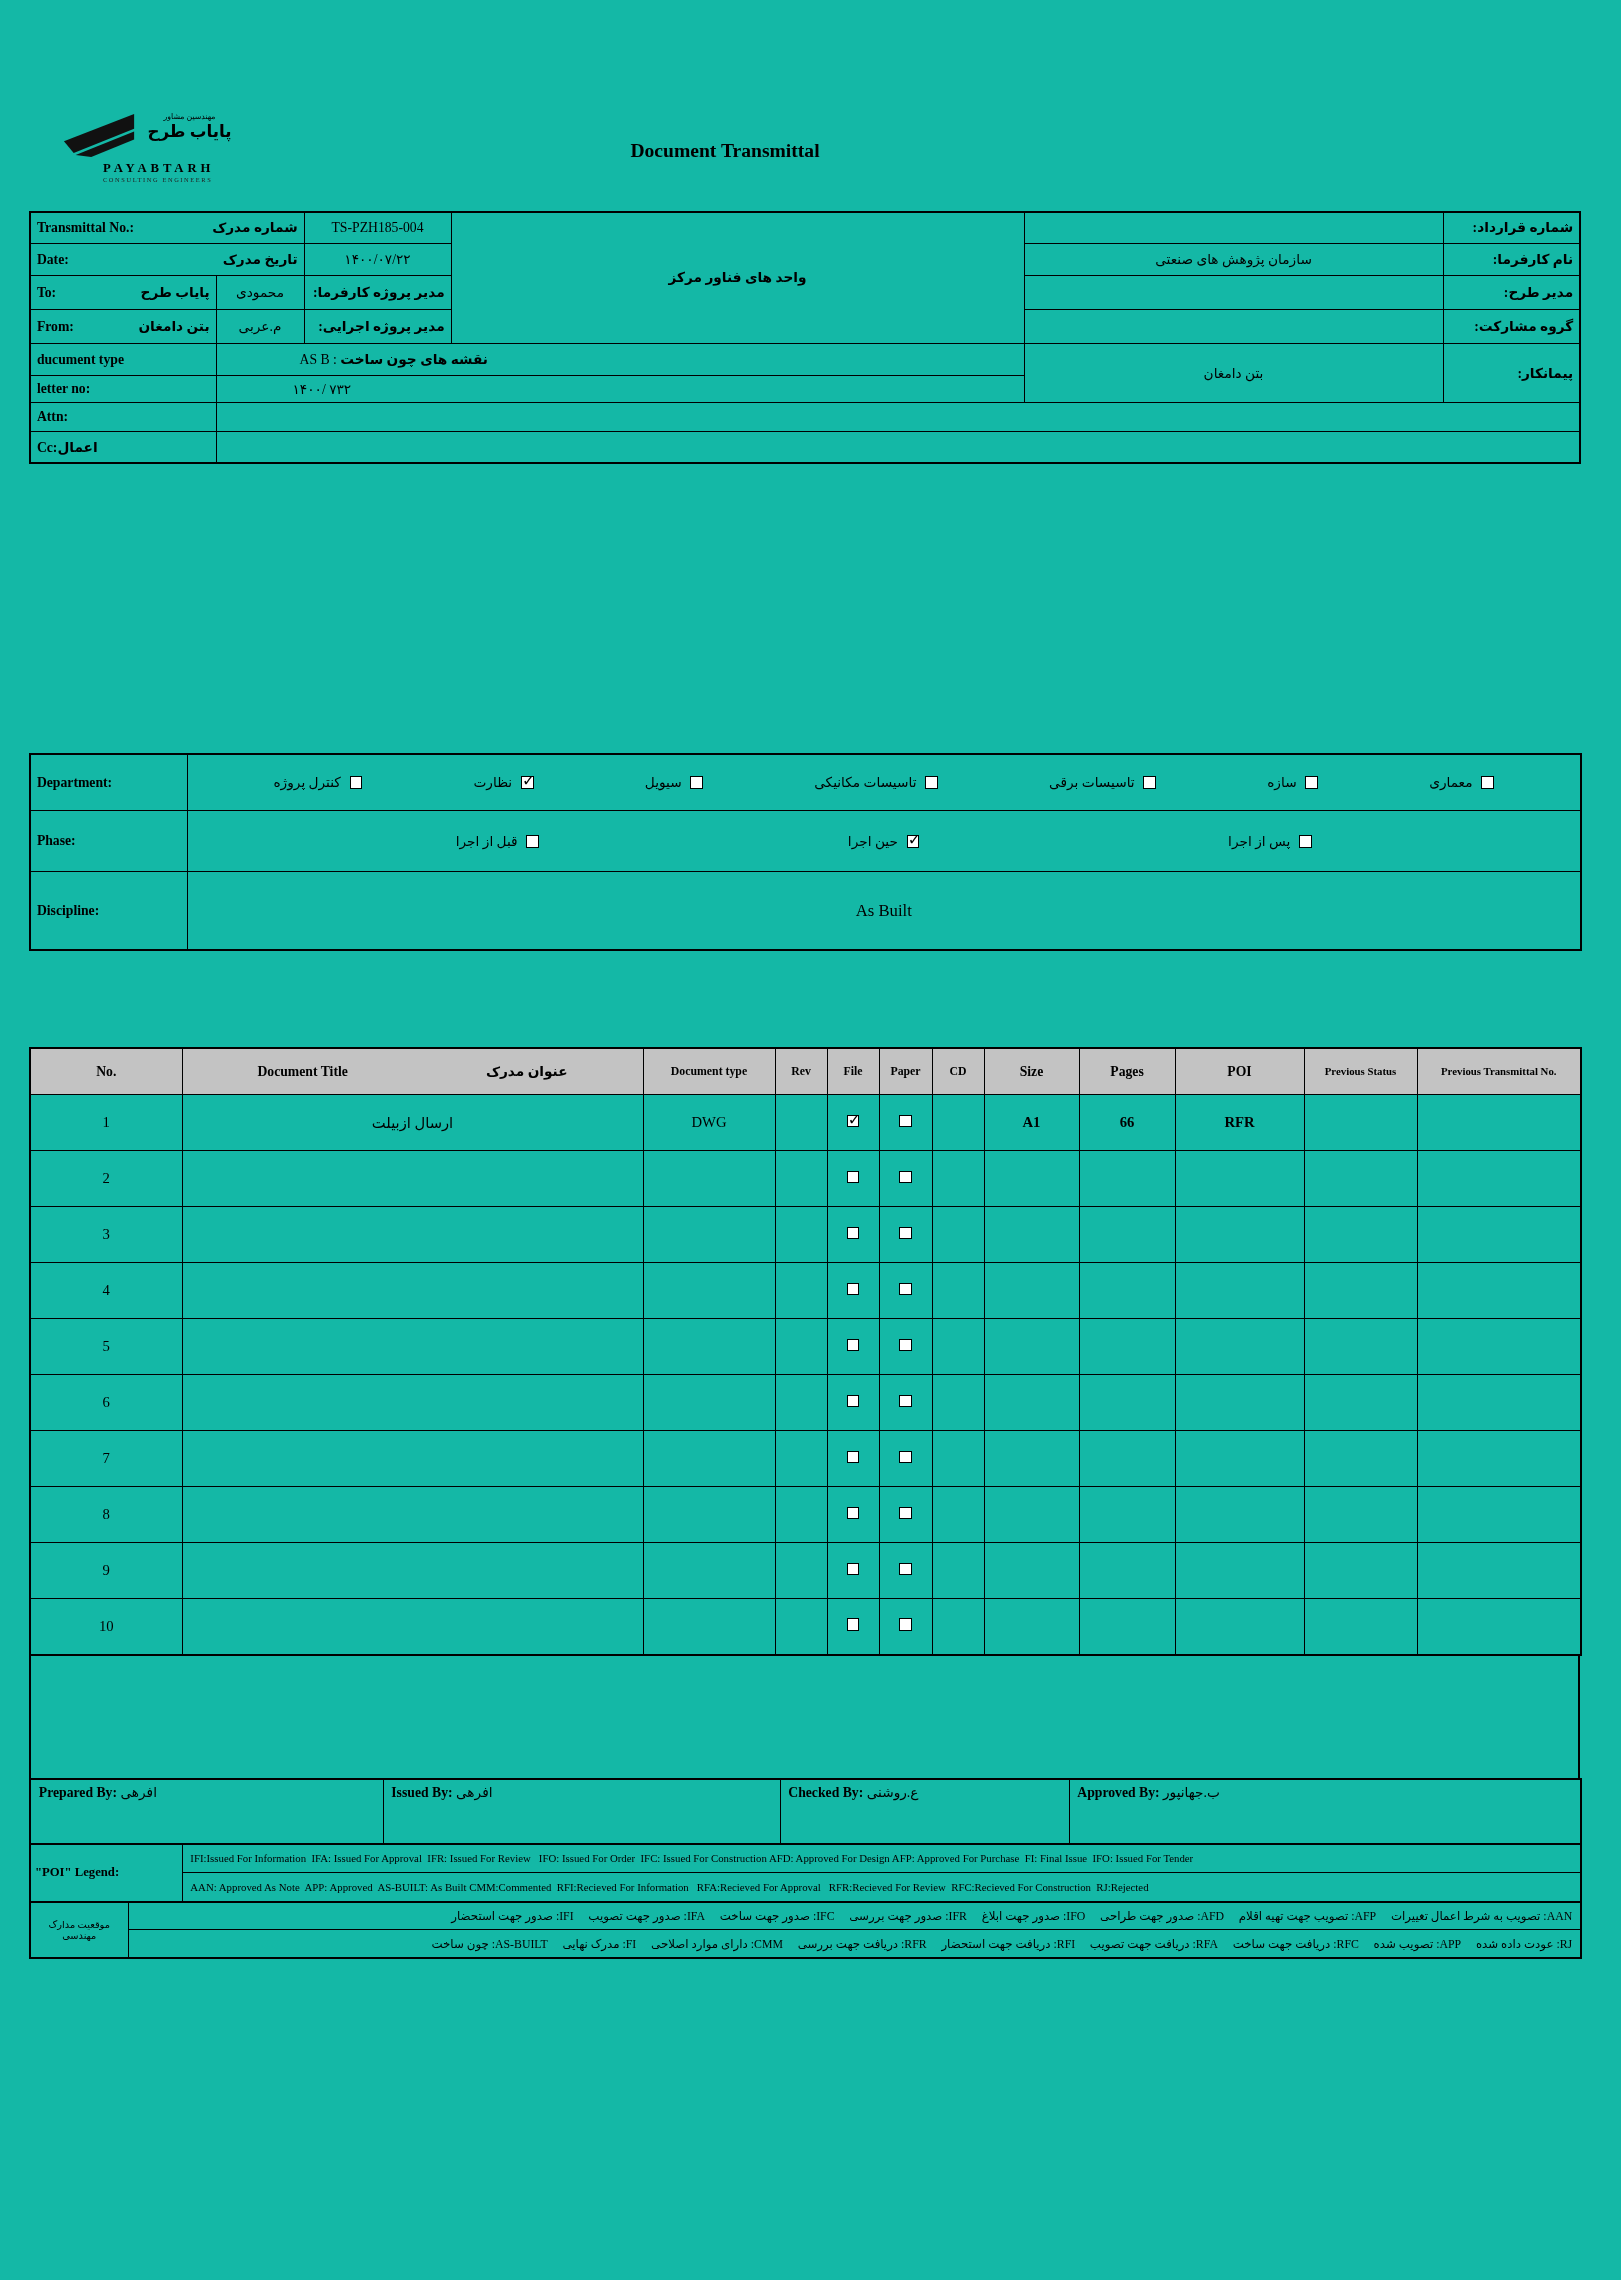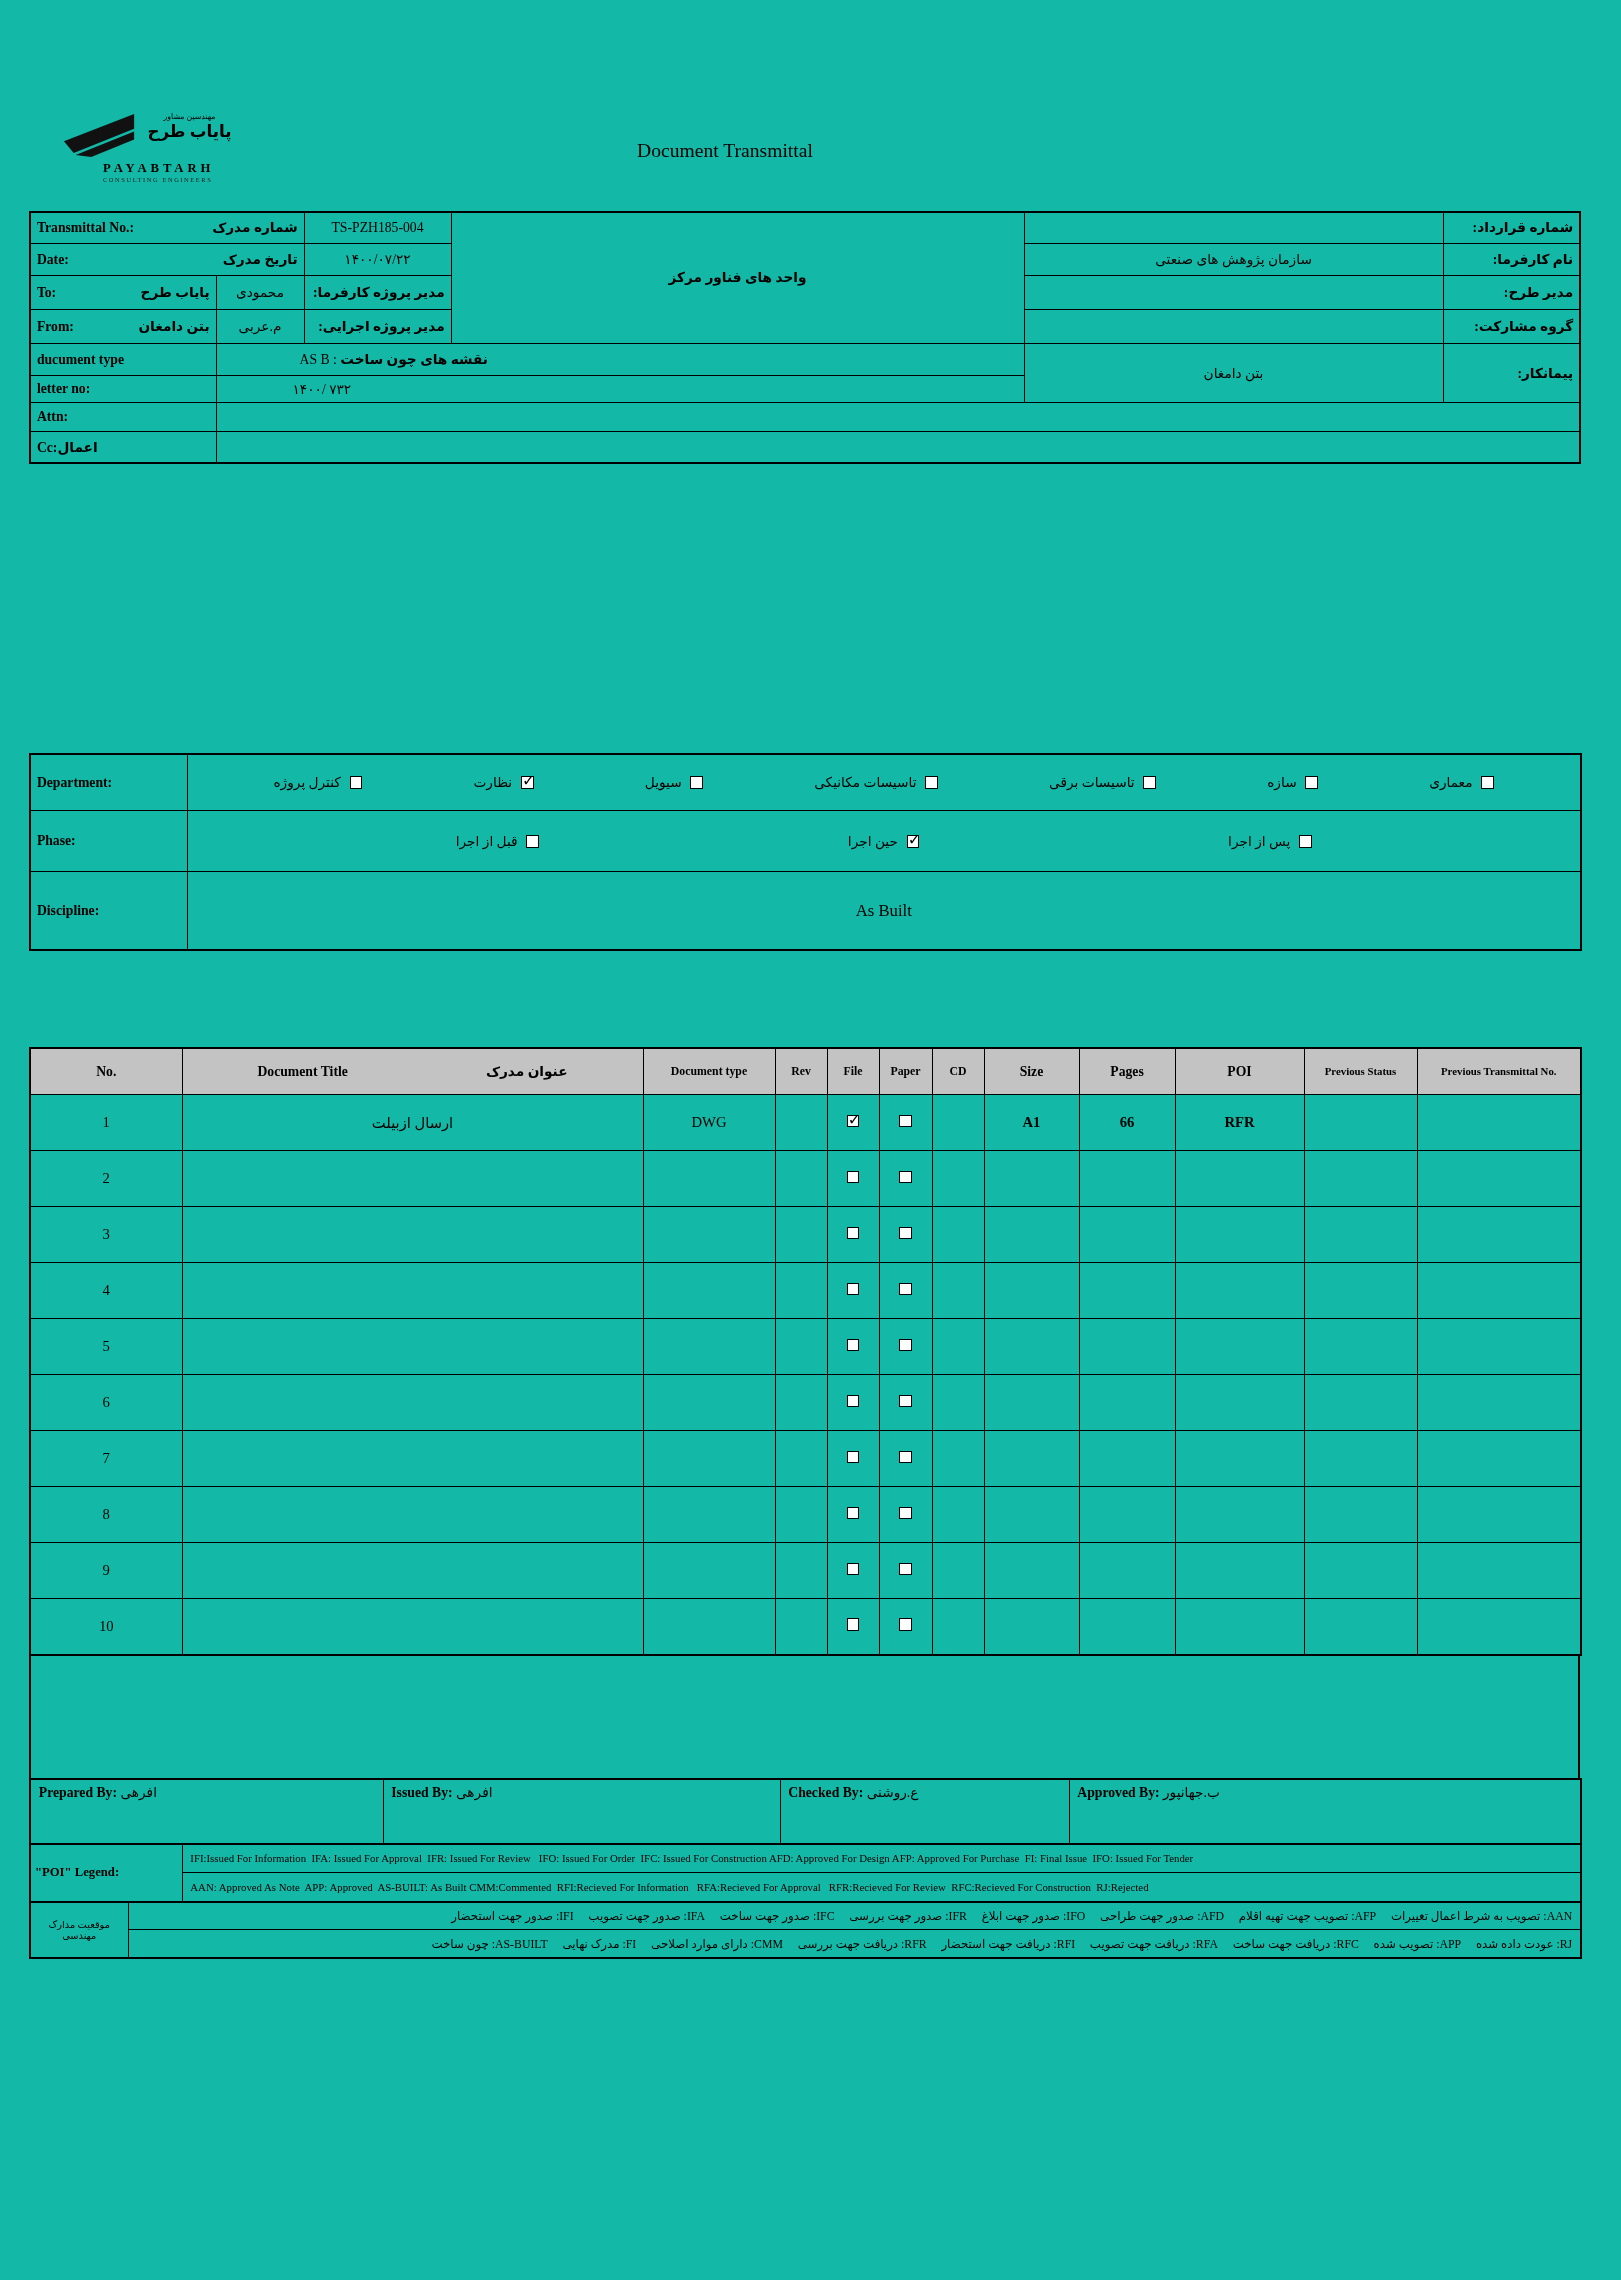--- a/index.html
+++ b/index.html
@@ -17,21 +17,21 @@
 
   
   .form-header { position: relative; height: 71px; }
   .logo { position: absolute; left: 33px; top: -5.9px; width: 196px; }
   .logo-top { display: flex; align-items: flex-start; }
   .logo-fa { text-align: center; padding-top: 2px; width: 103px; }
   .logo-tagline { font-size: 7.8px; }
   .logo-name-fa { font-size: 16.7px; font-weight: bold; }
   .logo-name-en { font-size: 12.7px; font-weight: bold; letter-spacing: 3.9px; margin-left: 41px; margin-top: -3.9px; }
   .logo-sub { font-size: 6.4px; letter-spacing: 1.6px; margin-left: 41px; color: #222; }
-  .form-title { position: absolute; top: 23.5px; left: 8px; right: 167px; text-align: center; font-size: 19.6px; font-weight: normal; }
+  .form-title { position: absolute; top: 23.5px; left: 8px; right: 167px; text-align: center; font-size: 19.6px; font-weight: bold; }
 
   
   table { border-collapse: collapse; table-layout: fixed; width: 100%; border: 2px solid #000; }
   td, th { border: 1.5px solid #000; padding: 0 5.9px; font-size: 13.7px; vertical-align: middle; overflow: hidden; }
   .bold { font-weight: bold; }
   .center { text-align: center; }
   .rtl { direction: rtl; text-align: right; }
   .lr { display: flex; justify-content: space-between; align-items: center; }
 
   

